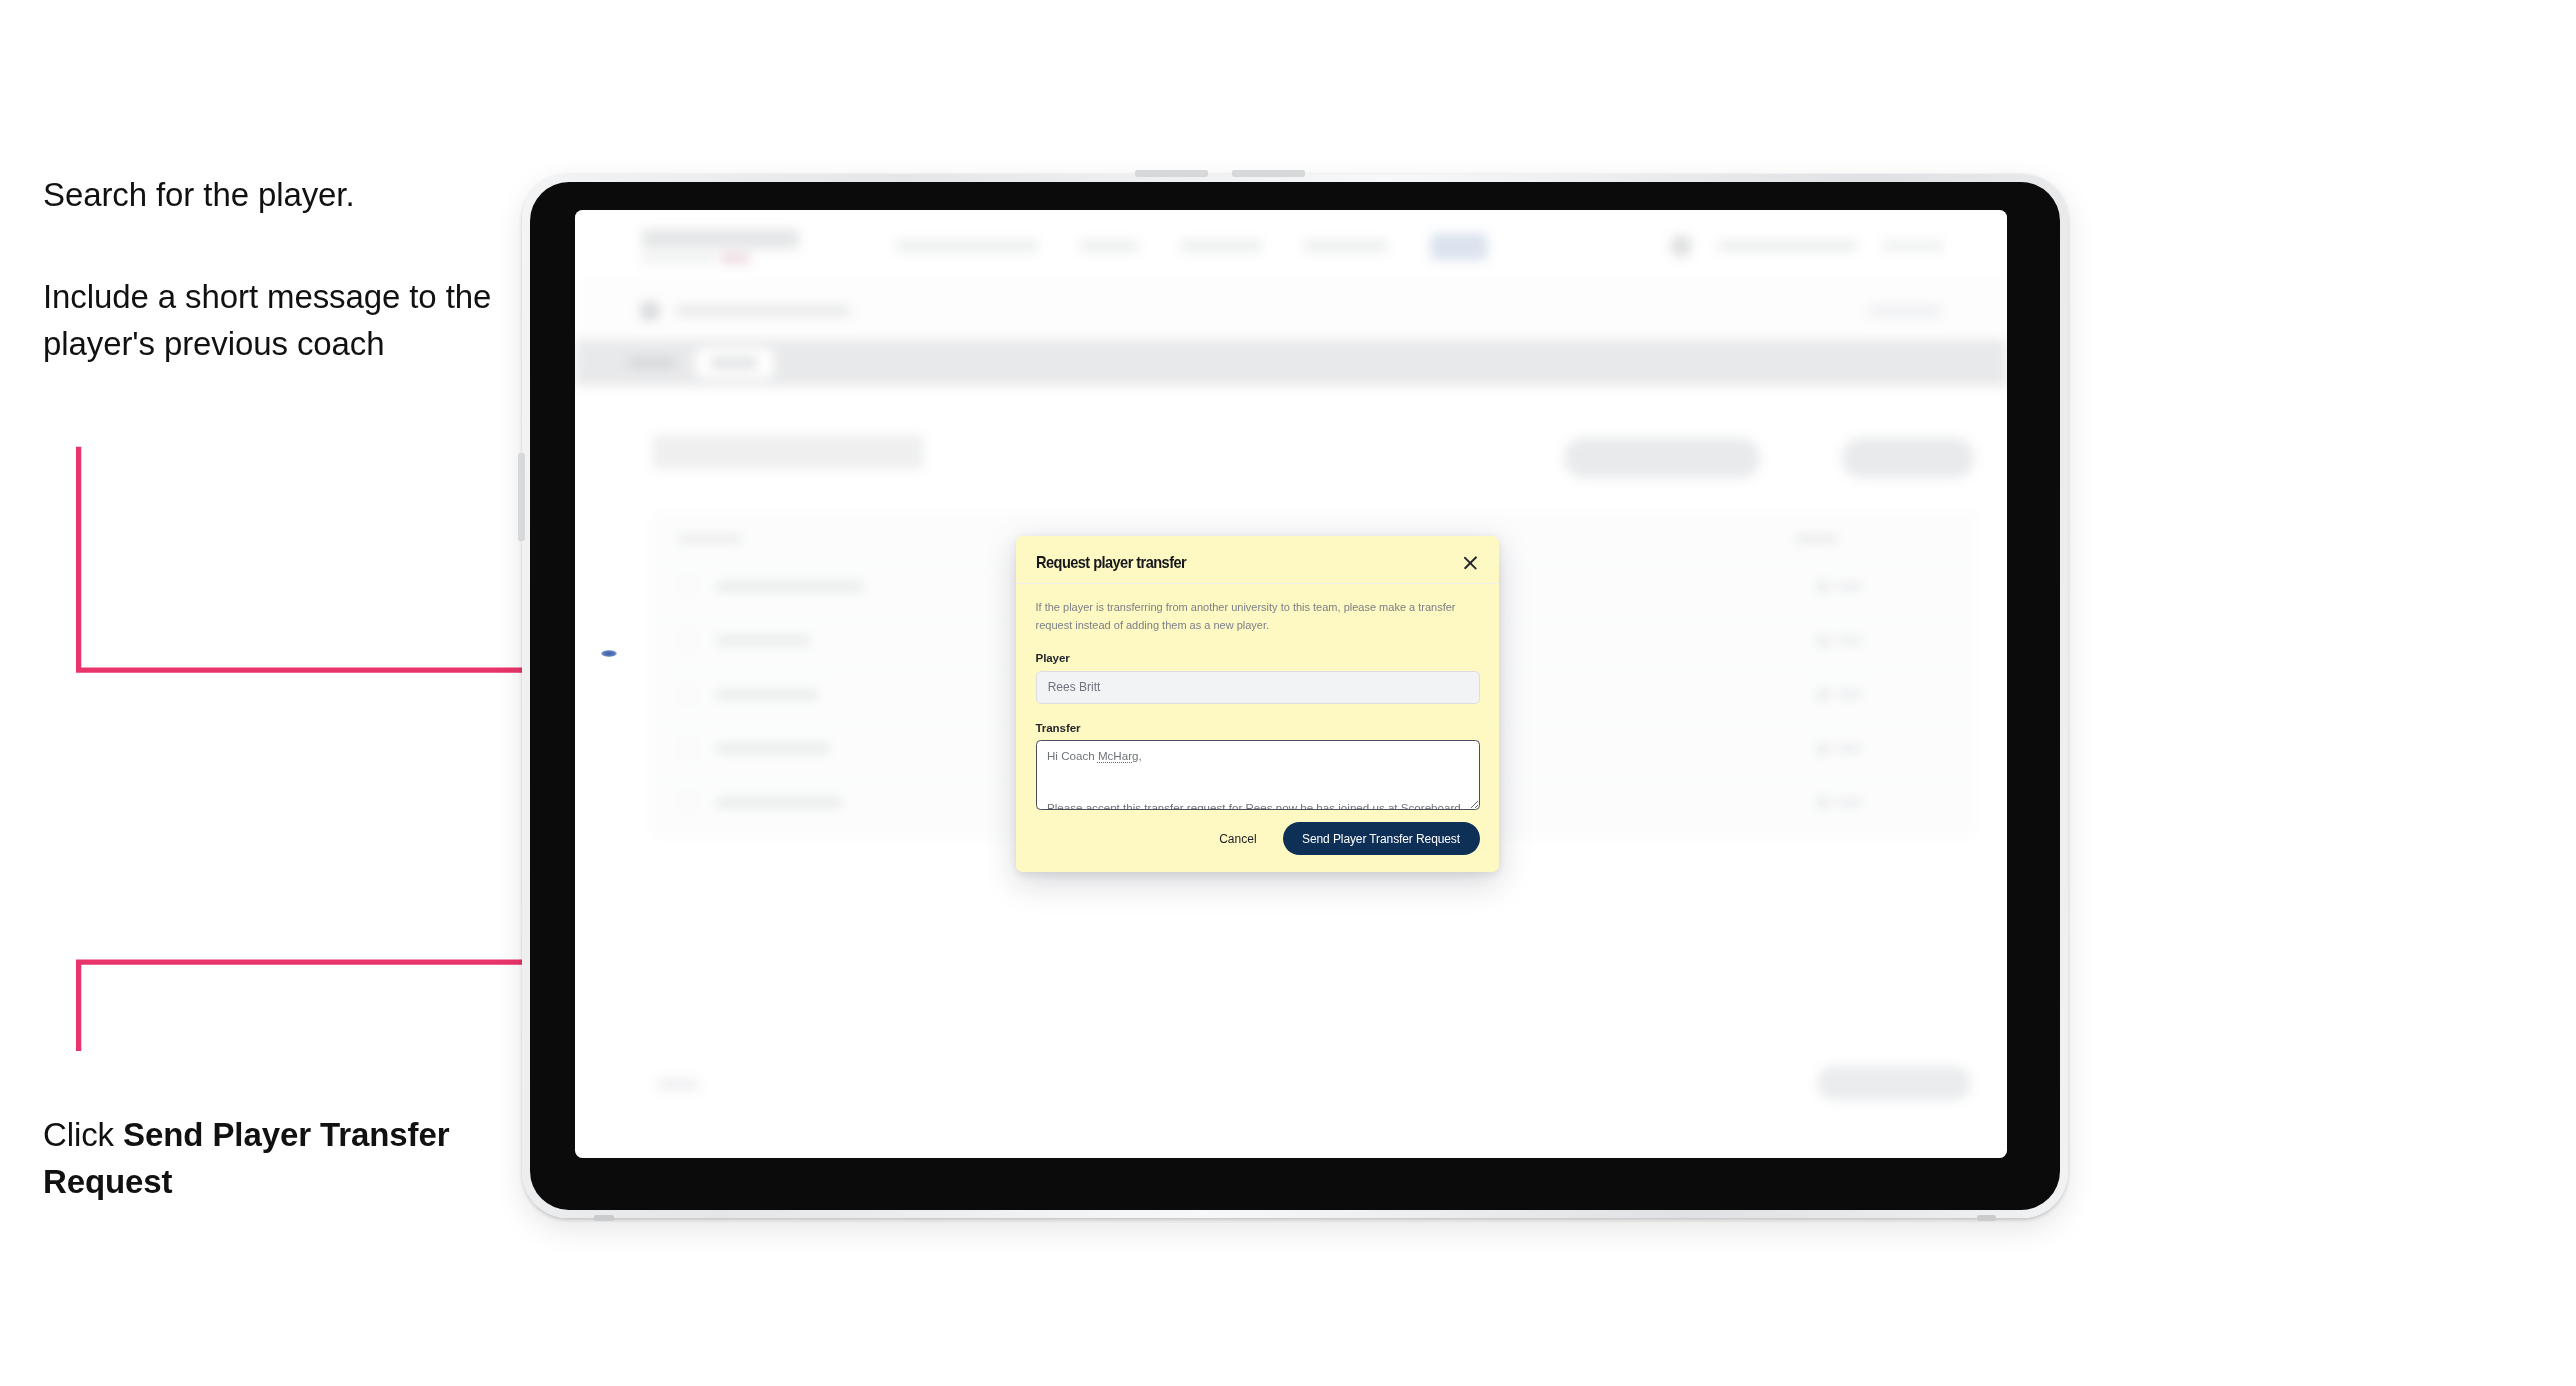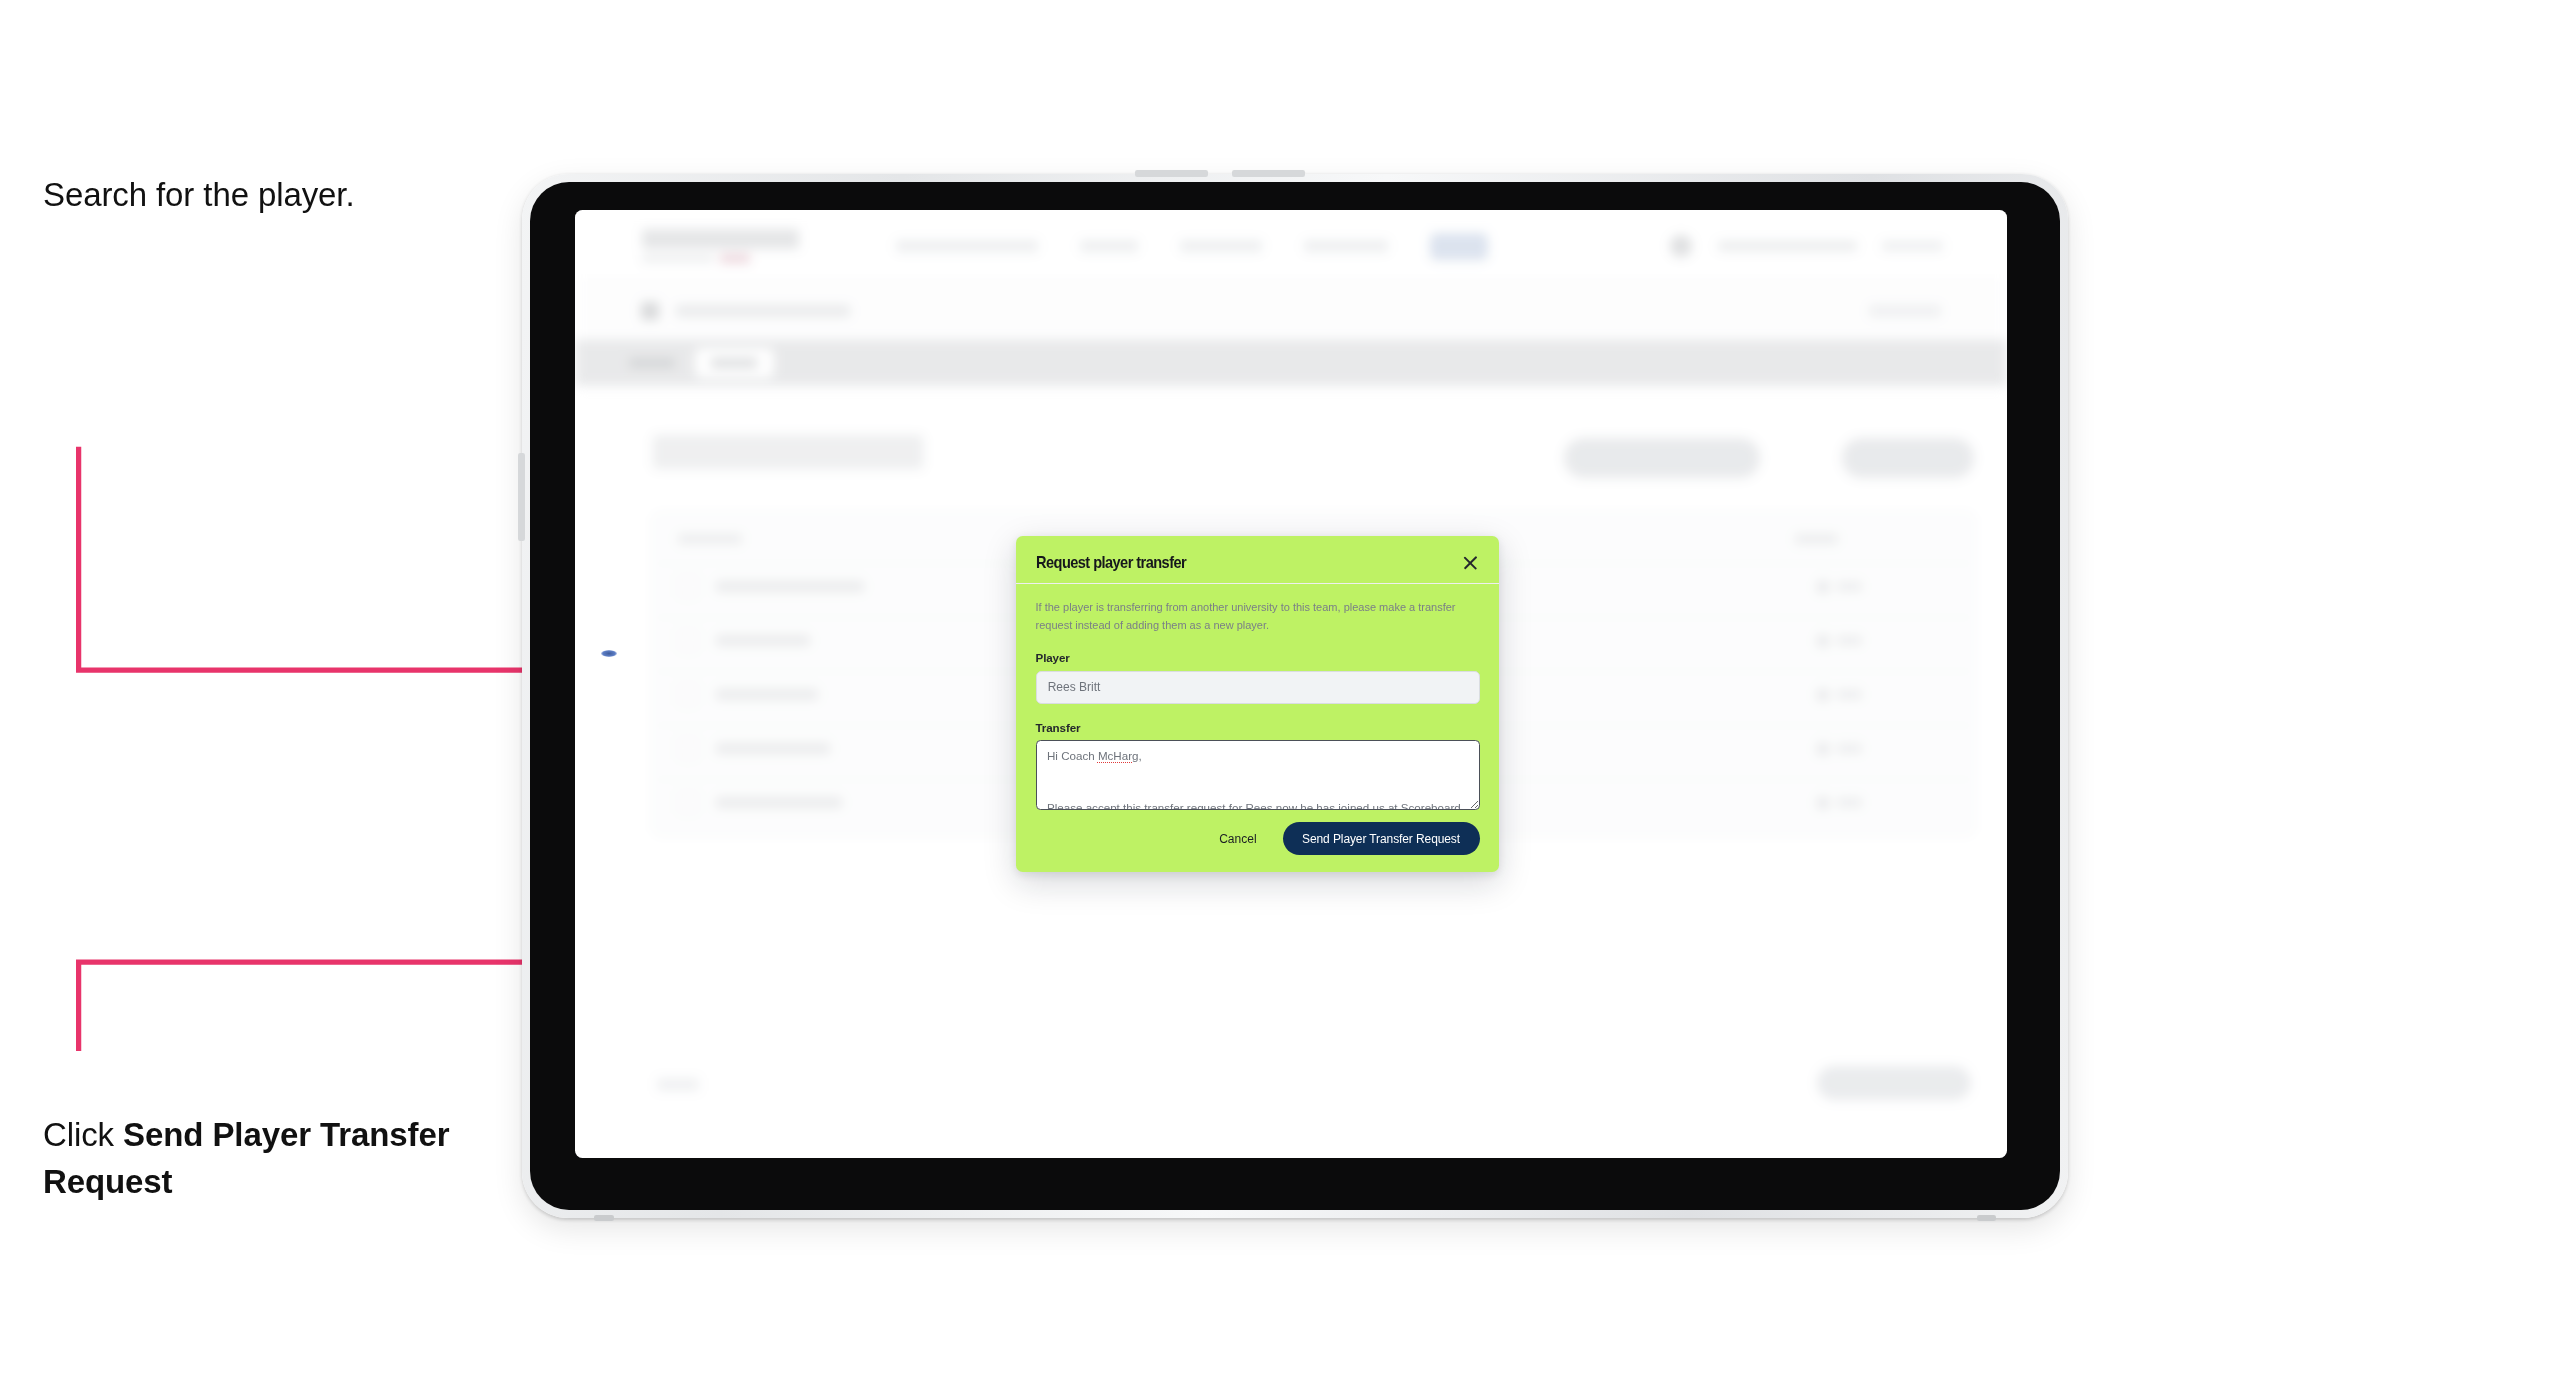--- a/index.html
+++ b/index.html
@@ -154,21 +154,21 @@
     border-radius: 50%;
     opacity: .9;
   }
 
   
   #modal-overlay { position: absolute; inset: 0; }
   #modal {
     position: absolute;
     left: 441px; top: 326px;
     width: 483px;
-    background: #bef264;
+    background: #fef9c3;
     border-radius: 6.7px;
     box-shadow: 0 10.5px 33px rgba(16,24,40,.17), 0 2.2px 9px rgba(16,24,40,.09);
     padding: 0;
   }
   #modal-header {
     position: relative;
     padding: 18px 19.5px 11.2px 19.5px;
     border-bottom: 0.7px solid #eeeff1;
     display: flex; align-items: flex-start; justify-content: space-between;
   }
@@ -270,20 +270,21 @@
     cursor: pointer;
   }
 </style>
 </head>
 <body>
 
 <div id="stage">
 
   <div class="annot" id="annot-1">Search for the player.</div>
 
+  <div class="annot" id="annot-2">Include a short message to the player's previous coach</div>
 
   <div class="annot" id="annot-3">
     <span>Click </span><b>Send Player Transfer Request</b>
   </div>
 
   <svg id="arrows" viewBox="0 0 3440 1851" preserveAspectRatio="none">
 
     <path d="M 105 600 L 105 895 L 1348 895" fill="none" stroke="#E8346B" stroke-width="7" stroke-linecap="square"></path>
     <polyline points="1330,868 1372,895 1330,922" fill="none" stroke="#E8346B" stroke-width="7" stroke-linecap="square" stroke-linejoin="miter"></polyline>
 

